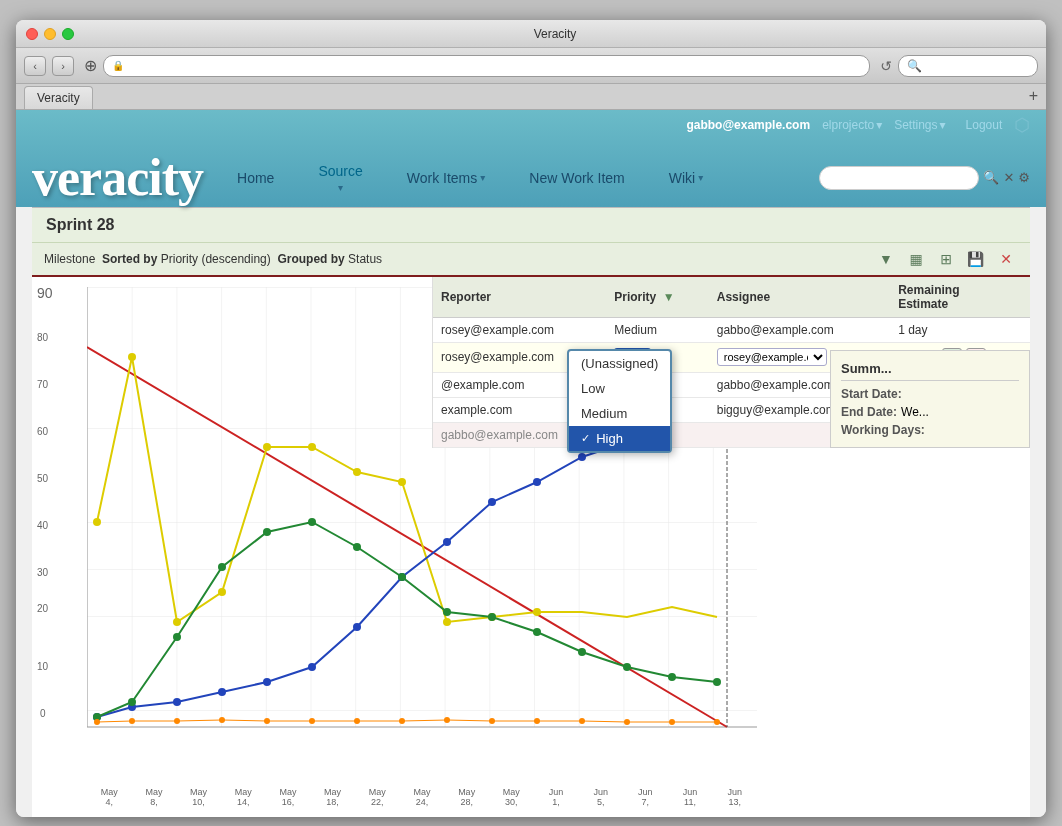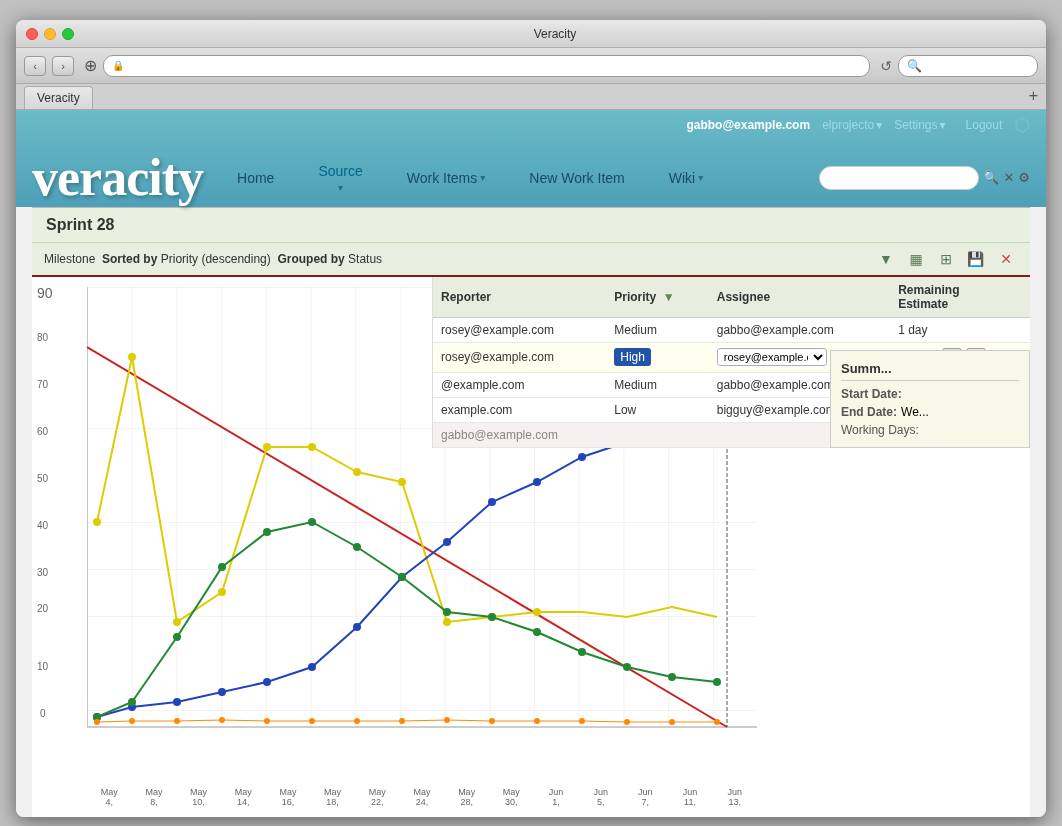--- a/index.html
+++ b/index.html
@@ -543,21 +543,36 @@
             <div style="font-size:13px;font-weight:bold;color:#333;border-bottom:1px solid #ccc;padding-bottom:4px;margin-bottom:6px;">Summ...</div>
             <div style="display:flex;gap:4px;margin-bottom:4px;">
               <span style="font-weight:bold;color:#555;">Start Date:</span>
               <span></span>
             </div>
             <div style="display:flex;gap:4px;margin-bottom:4px;">
               <span style="font-weight:bold;color:#555;">End Date:</span>
               <span>We...</span>
             </div>
             <div style="display:flex;gap:4px;">
-              <span style="font-weight:normal;color:#555;">Working Days:</span>
+              <span style="font-weight:bold;color:#555;">Working Days:</span>
             </div>
           </div>
         </div>
 
+        <div class="priority-dropdown" style="position:absolute;top:72px;left:535px;z-index:30;">
+          <div class="dropdown-item">
+            <span>(Unassigned)</span>
+          </div>
+          <div class="dropdown-item">
+            <span>Low</span>
+          </div>
+          <div class="dropdown-item">
+            <span>Medium</span>
+          </div>
+          <div class="dropdown-item selected">
+            <span class="check-mark">✓</span>
+            <span>High</span>
+          </div>
+        </div>
       </div>
     </div>
   </div>
 </div>
 
 </body></html>

